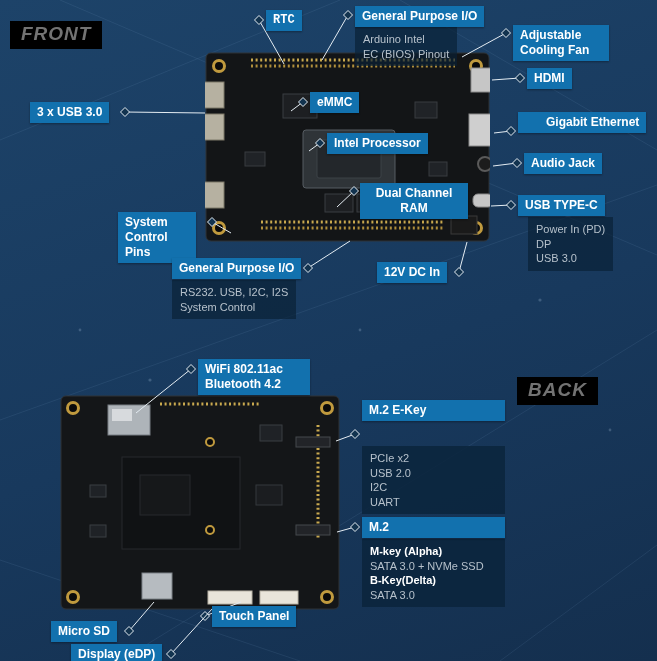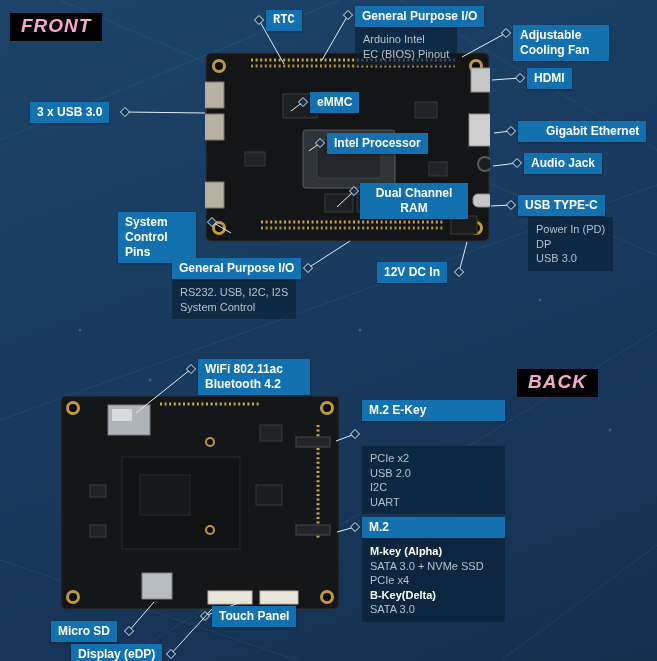--- a/index.html
+++ b/index.html
@@ -20,23 +20,24 @@
   .tag.wrap { white-space:normal;margin-top:8px; }
   .tag.center { text-align:center; }
   .bar { width:143px; }
   .sub {
     position:absolute; z-index:9; background:rgba(9,32,53,0.68);
     color:#b6c1cb; font-size:11px; line-height:1.32; padding:5px 8px;
   }
   .sub.solid { background:rgba(10,36,60,0.85); }
   .sub .strong { color:#ffffff; font-weight:bold; }
   .section-label {
-    position:absolute; z-index:10; background:#000; color:#f9a8d4;
+    position:absolute; z-index:10; background:#000; color:#737373;
     font-weight:bold; font-style:italic; font-size:19px; letter-spacing:1px;
     padding:2px 11px 4px;
+    margin-top:8px;
   }
 </style>
 </head>
 <body>
 
 <div class="stage">
 
   <svg class="layer" width="657" height="661">
     <g stroke="rgba(150,190,225,0.10)" stroke-width="1">
       <line x1="0" y1="140" x2="340" y2="0"></line>
@@ -203,21 +204,21 @@
   <div class="tag" style="left:355px; top:6px;">General Purpose I/O</div>
   <div class="sub" style="left:355px; top:27px;">
     <div>Arduino Intel</div>
     <div>EC (BIOS) Pinout</div>
   </div>
 
   <div class="tag wrap" style="left:513px; top:17px; width:96px;">Adjustable Cooling Fan</div>
 
   <div class="tag" style="left:527px; top:68px;">HDMI</div>
 
-  <div class="tag" style="left:518px; top:121px;padding-left:28px;">Gigabit Ethernet</div>
+  <div class="tag" style="left:518px; top:112px;padding-left:28px;">Gigabit Ethernet</div>
 
   <div class="tag" style="left:524px; top:153px;">Audio Jack</div>
 
   <div class="tag" style="left:518px; top:195px;">USB TYPE-C</div>
   <div class="sub" style="left:528px; top:217px;">
     <div>Power In (PD)</div>
     <div>DP</div>
     <div>USB 3.0</div>
   </div>
 
@@ -249,21 +250,20 @@
     <div>PCIe x2</div>
     <div>USB 2.0</div>
     <div>I2C</div>
     <div>UART</div>
   </div>
 
   <div class="tag bar" style="left:362px; top:517px;">M.2</div>
   <div class="sub solid bar" style="left:362px; top:539px;">
     <div class="strong">M-key (Alpha)</div>
     <div>SATA 3.0 + NVMe SSD</div>
-    <div>PCIe  x4</div>
     <div class="strong">B-Key(Delta)</div>
     <div>SATA 3.0</div>
   </div>
 
   <div class="tag" style="left:51px; top:621px;">Micro SD</div>
 
   <div class="tag" style="left:212px; top:606px;">Touch Panel</div>
 
   <div class="tag" style="left:71px; top:644px;">Display (eDP)</div>
 

